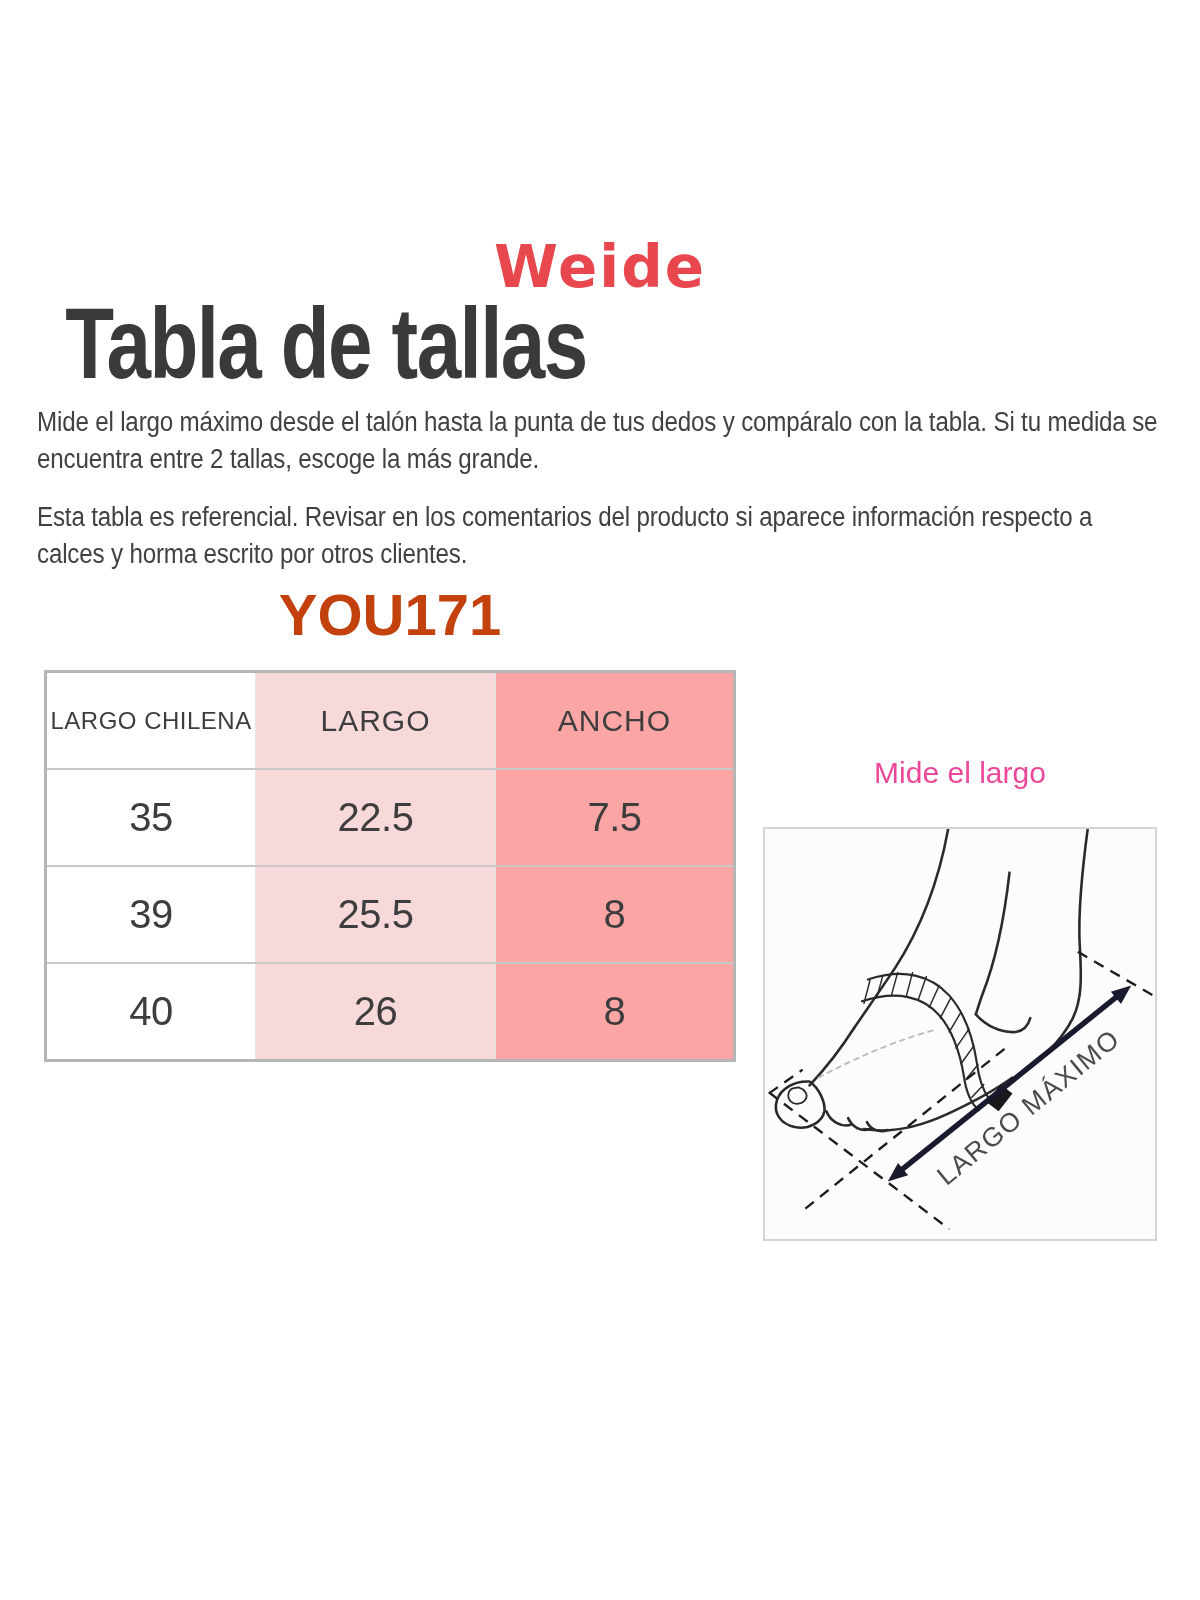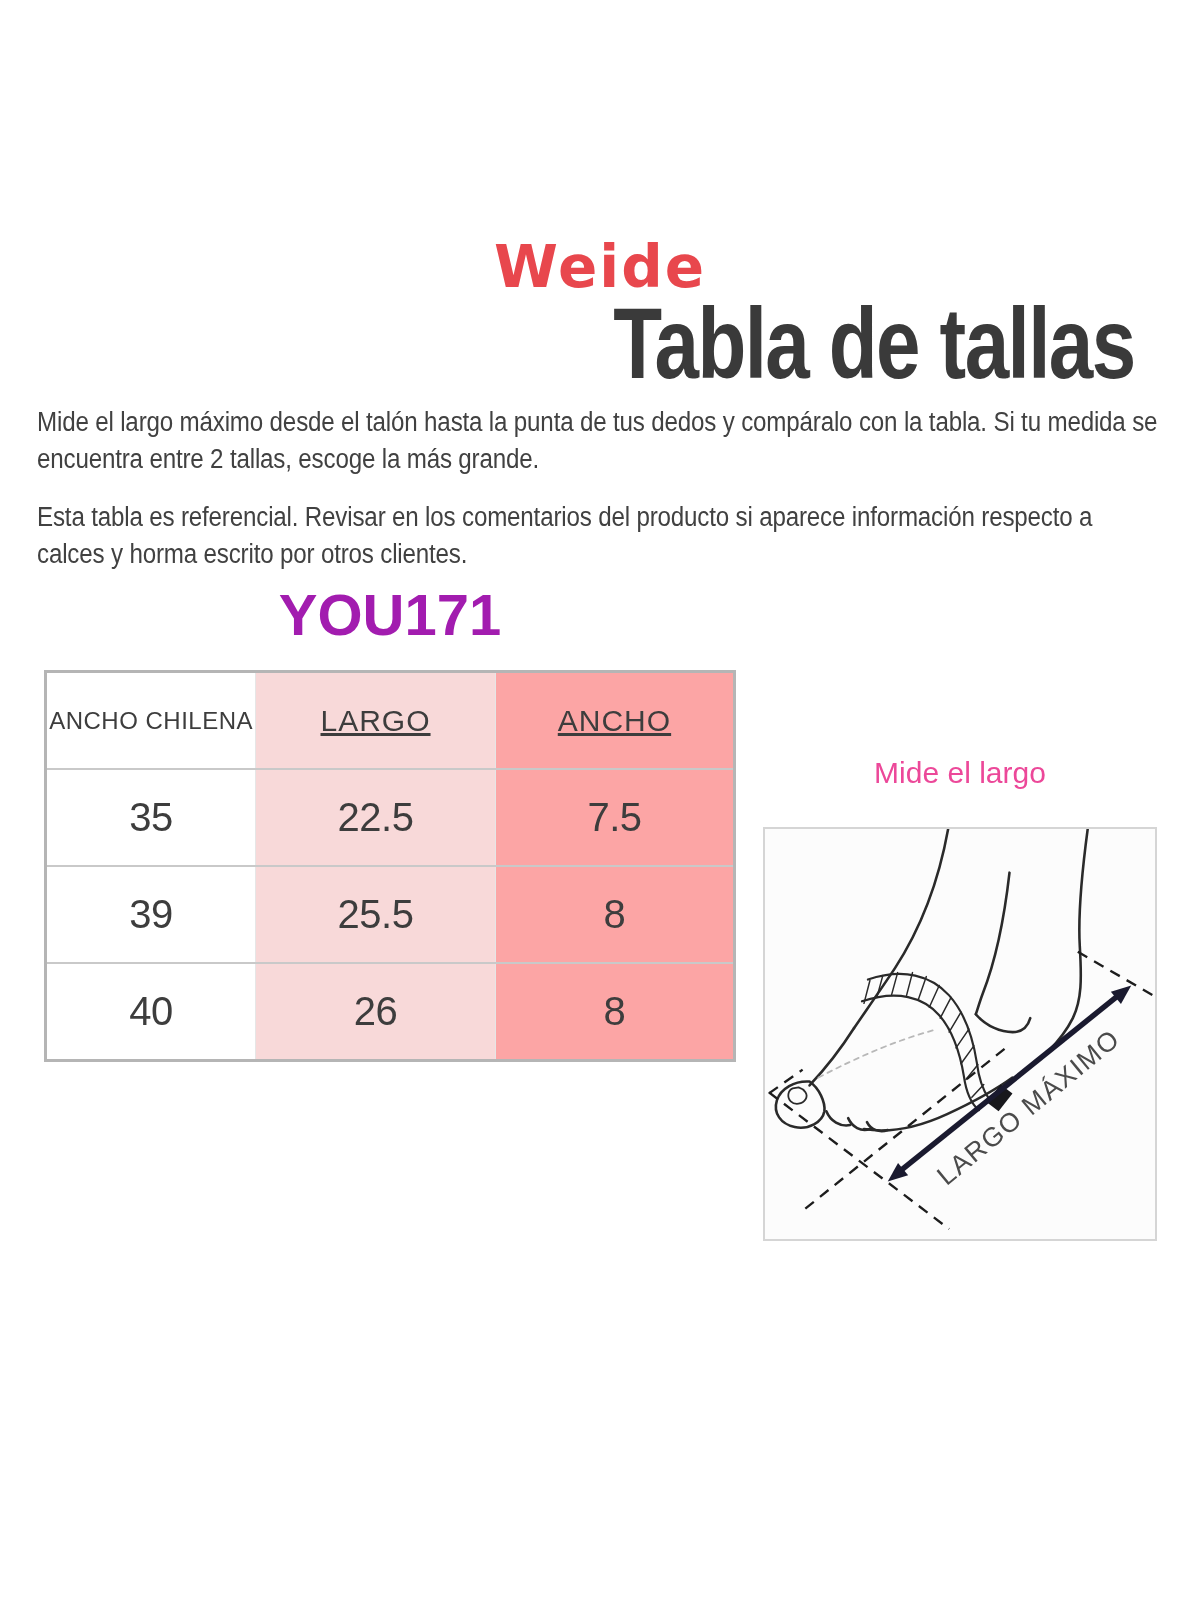--- a/index.html
+++ b/index.html
@@ -8,52 +8,52 @@
     font-family:"Liberation Sans", sans-serif;color:#3b3b3b;overflow:hidden;
   }
   .abs{position:absolute;}
 
   .logo{
     top:214px;left:0;width:1200px;text-align:center;
     font-size:58px;font-weight:bold;letter-spacing:2px;color:#e8474d;
     font-family:"DejaVu Sans", sans-serif;
     margin-top:19px;
   }
-  .title-wrap{top:286px;left:0;width:1200px;text-align:right;}
+  .title-wrap{top:286px;left:0;width:1200px;text-align:left;}
   .title{
     display:inline-block;font-size:100px;font-weight:600;letter-spacing:-2px;
     color:#3a3a3a;transform:scaleX(.80);transform-origin:center;white-space:nowrap;
   }
 
   .para{
     left:37px;width:1256px;font-size:27px;line-height:37px;color:#414141;
     transform:scaleX(.895);transform-origin:0 0;letter-spacing:-0.2px;
   }
   .para1{top:404px;}
   .para2{top:499px;}
 
   .product-code{
     top:581px;left:44px;width:692px;text-align:center;
-    font-size:58px;font-weight:bold;color:#a21caf;letter-spacing:0;
+    font-size:58px;font-weight:bold;color:#c2410c;letter-spacing:0;
   }
 
   table.size{
     position:absolute;top:670px;left:44px;width:692px;
     border-collapse:collapse;table-layout:fixed;
     border:3px solid #b5b5b5;background:#ffffff;
   }
   table.size th, table.size td{
     height:95px;text-align:center;vertical-align:middle;
     border-top:2px solid #c9c9c9;border-left:1px solid #e6e6e6;
     font-weight:normal;color:#3d3d3d;padding:0;
   }
   table.size th:first-child, table.size td:first-child{border-left:none;}
   table.size tr:first-child th{border-top:none;}
   th.col1{font-size:24px;letter-spacing:0.5px;}
-  th.col2, th.col3{font-size:30px;letter-spacing:1px;text-decoration:underline;}
+  th.col2, th.col3{font-size:30px;letter-spacing:1px;}
   td{font-size:40px;letter-spacing:-0.5px;color:#414141;}
   .hl{background:#f8d9d9;}
   .col3bg{background:#fca5a5;}
 
   .diagram-caption{
     top:756px;left:763px;width:394px;text-align:center;
     font-size:30px;color:#ec4899;
   }
   .diagram-box{
     top:827px;left:763px;width:394px;height:414px;
@@ -77,21 +77,21 @@
 <div class="abs product-code">YOU171</div>
 
 <table class="size">
   <colgroup>
     <col style="width:30.5%">
     <col style="width:34.8%">
     <col style="width:34.7%">
   </colgroup>
   <thead>
     <tr>
-      <th class="col1">ANCHO CHILENA</th>
+      <th class="col1">LARGO CHILENA</th>
       <th class="col2 hl">LARGO</th>
       <th class="col3 col3bg">ANCHO</th>
     </tr>
   </thead>
   <tbody>
       <tr>
         <td class="col1">35</td>
         <td class="col2 hl">22.5</td>
         <td class="col3 col3bg">7.5</td>
       </tr>

